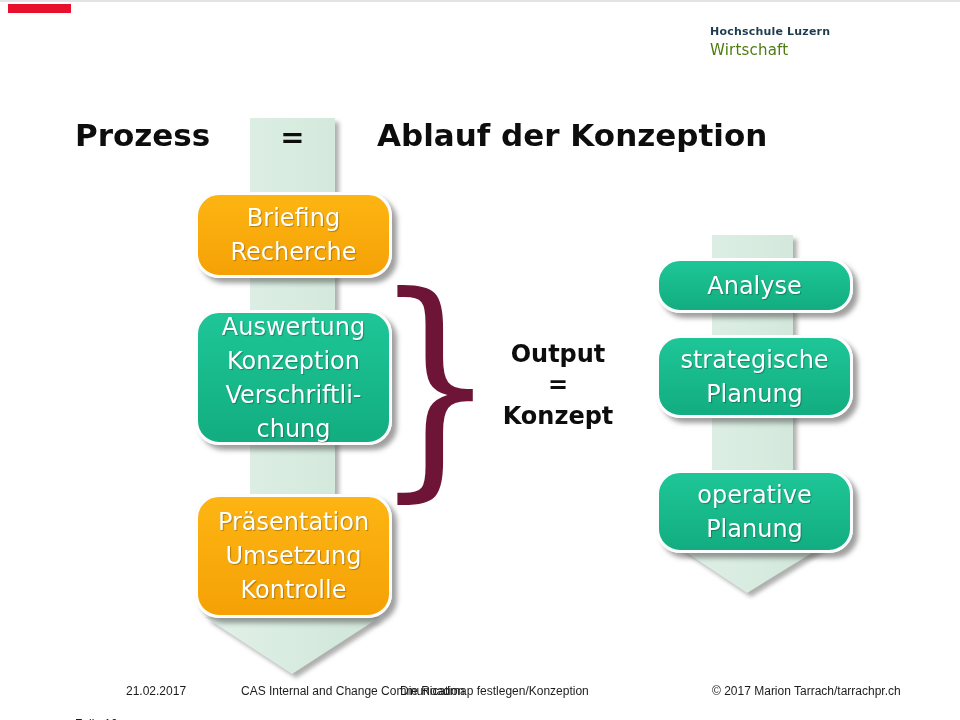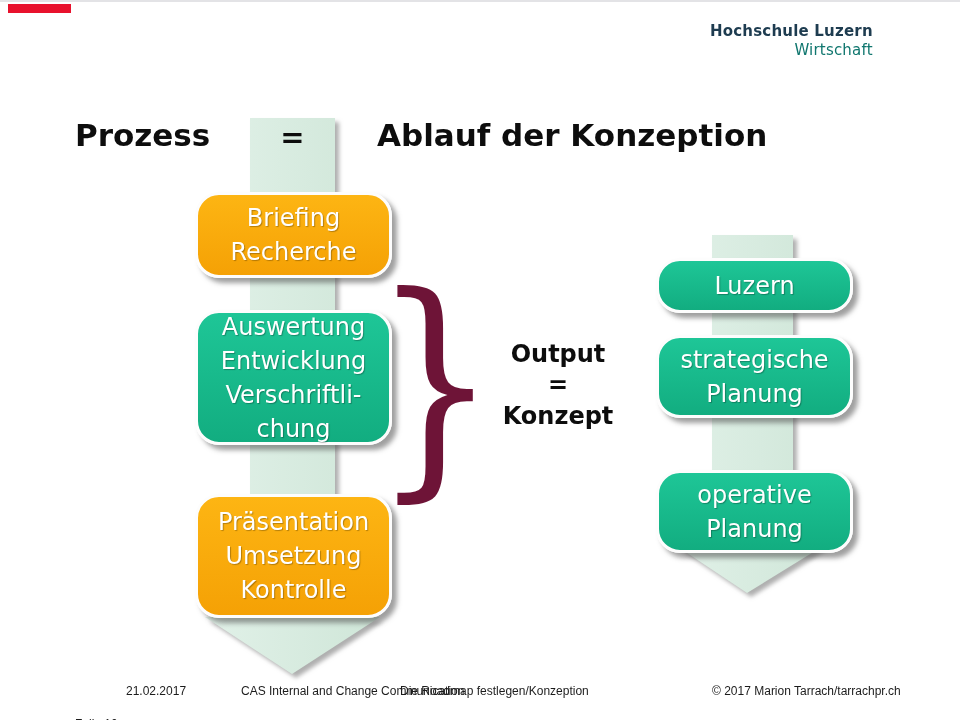--- a/index.html
+++ b/index.html
@@ -3,22 +3,22 @@
 <meta charset="utf-8">
 <style>
   html,body{margin:0;padding:0;background:#ffffff;}
   .page{
     position:relative; width:960px; height:720px; overflow:hidden;
     background:#ffffff; font-family:"DejaVu Sans", sans-serif;
   }
   .top-edge{position:absolute;left:0;top:0;width:960px;height:2px;background:#e3e3e6;}
   .brand-bar{position:absolute;left:8px;top:4px;width:63px;height:9px;background:#e8112d;}
   .logo{position:absolute;left:710px;top:22px;line-height:19px;}
-  .logo-line1{font-size:15px;font-weight:bold;color:#1e3c50;letter-spacing:.2px;}
-  .logo-line2{font-size:15px;color:#0f766e;letter-spacing:.2px;text-align:right;}
+  .logo-line1{font-size:11px;font-weight:bold;color:#1e3c50;letter-spacing:.2px;}
+  .logo-line2{font-size:15px;color:#4d7c0f;letter-spacing:.2px;}
 
   .title{position:absolute;top:117px;font-size:31px;font-weight:bold;color:#0d0d0d;white-space:nowrap;}
   .title-left{left:75px;}
   .title-eq{left:250px;width:85px;text-align:center;font-size:29px;top:120px;z-index:3;}
   .title-right{left:377px;}
 
   .arrow-svg{position:absolute;overflow:visible;z-index:1;
     filter:drop-shadow(4px 4px 2px rgba(110,110,110,.55));}
   .arrow-left-svg{left:200px;top:118px;}
   .arrow-right-svg{left:667px;top:235px;}
@@ -96,29 +96,29 @@
         <stop offset="1" stop-color="#cfe6d8"></stop>
       </linearGradient>
     </defs>
     <polygon points="45,0 126,0 126,308 161,308 80,358 5,308 45,308" fill="url(#gpaleR)"></polygon>
   </svg>
 
   <div class="steps left-steps">
       <div class="step orange">Briefing
 Recherche</div>
       <div class="step green">Auswertung
-Entwicklung
+Konzeption
 Verschriftli-
 chung</div>
       <div class="step orange">Präsentation
 Umsetzung
 Kontrolle</div>
     </div>
   <div class="steps right-steps">
-      <div class="step green">Luzern</div>
+      <div class="step green">Analyse</div>
       <div class="step green">strategische
 Planung</div>
       <div class="step green">operative
 Planung</div>
     </div>
 
   <div class="brace">}</div>
 
   <div class="output">Output
 =

